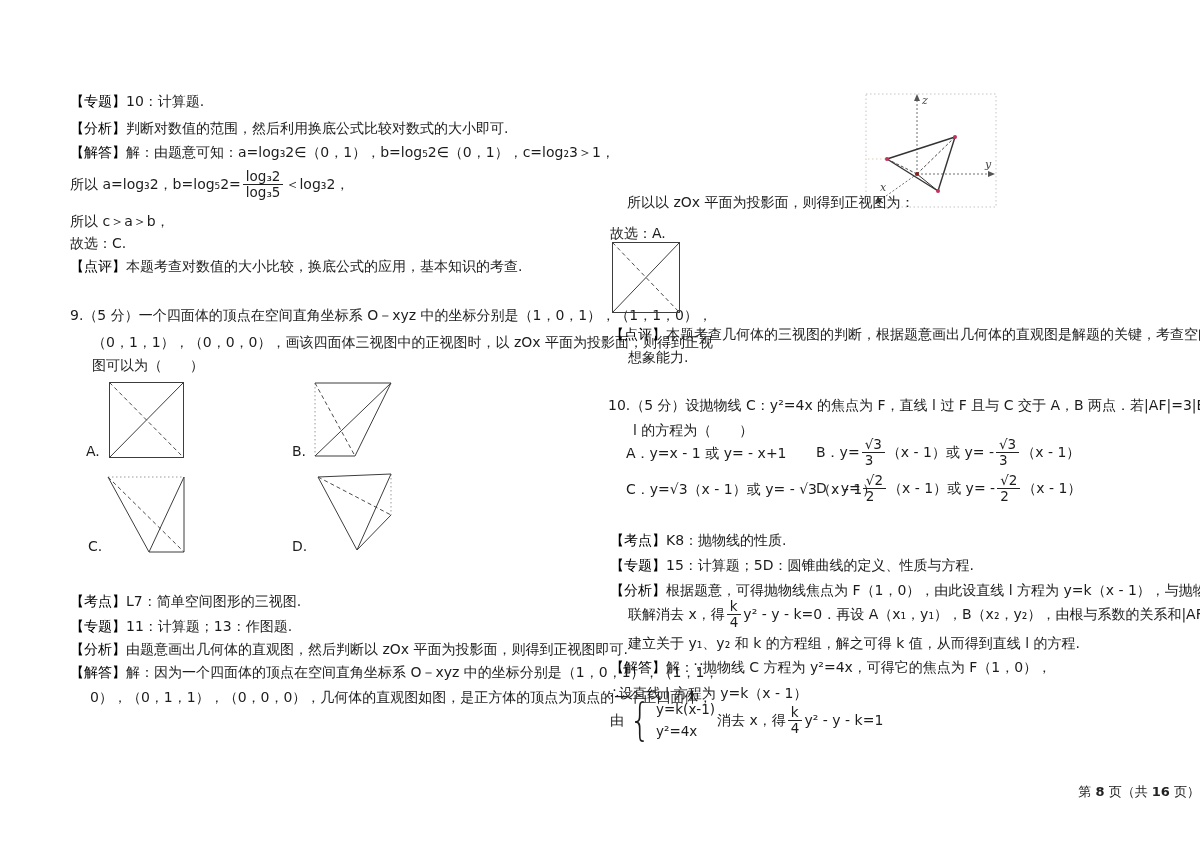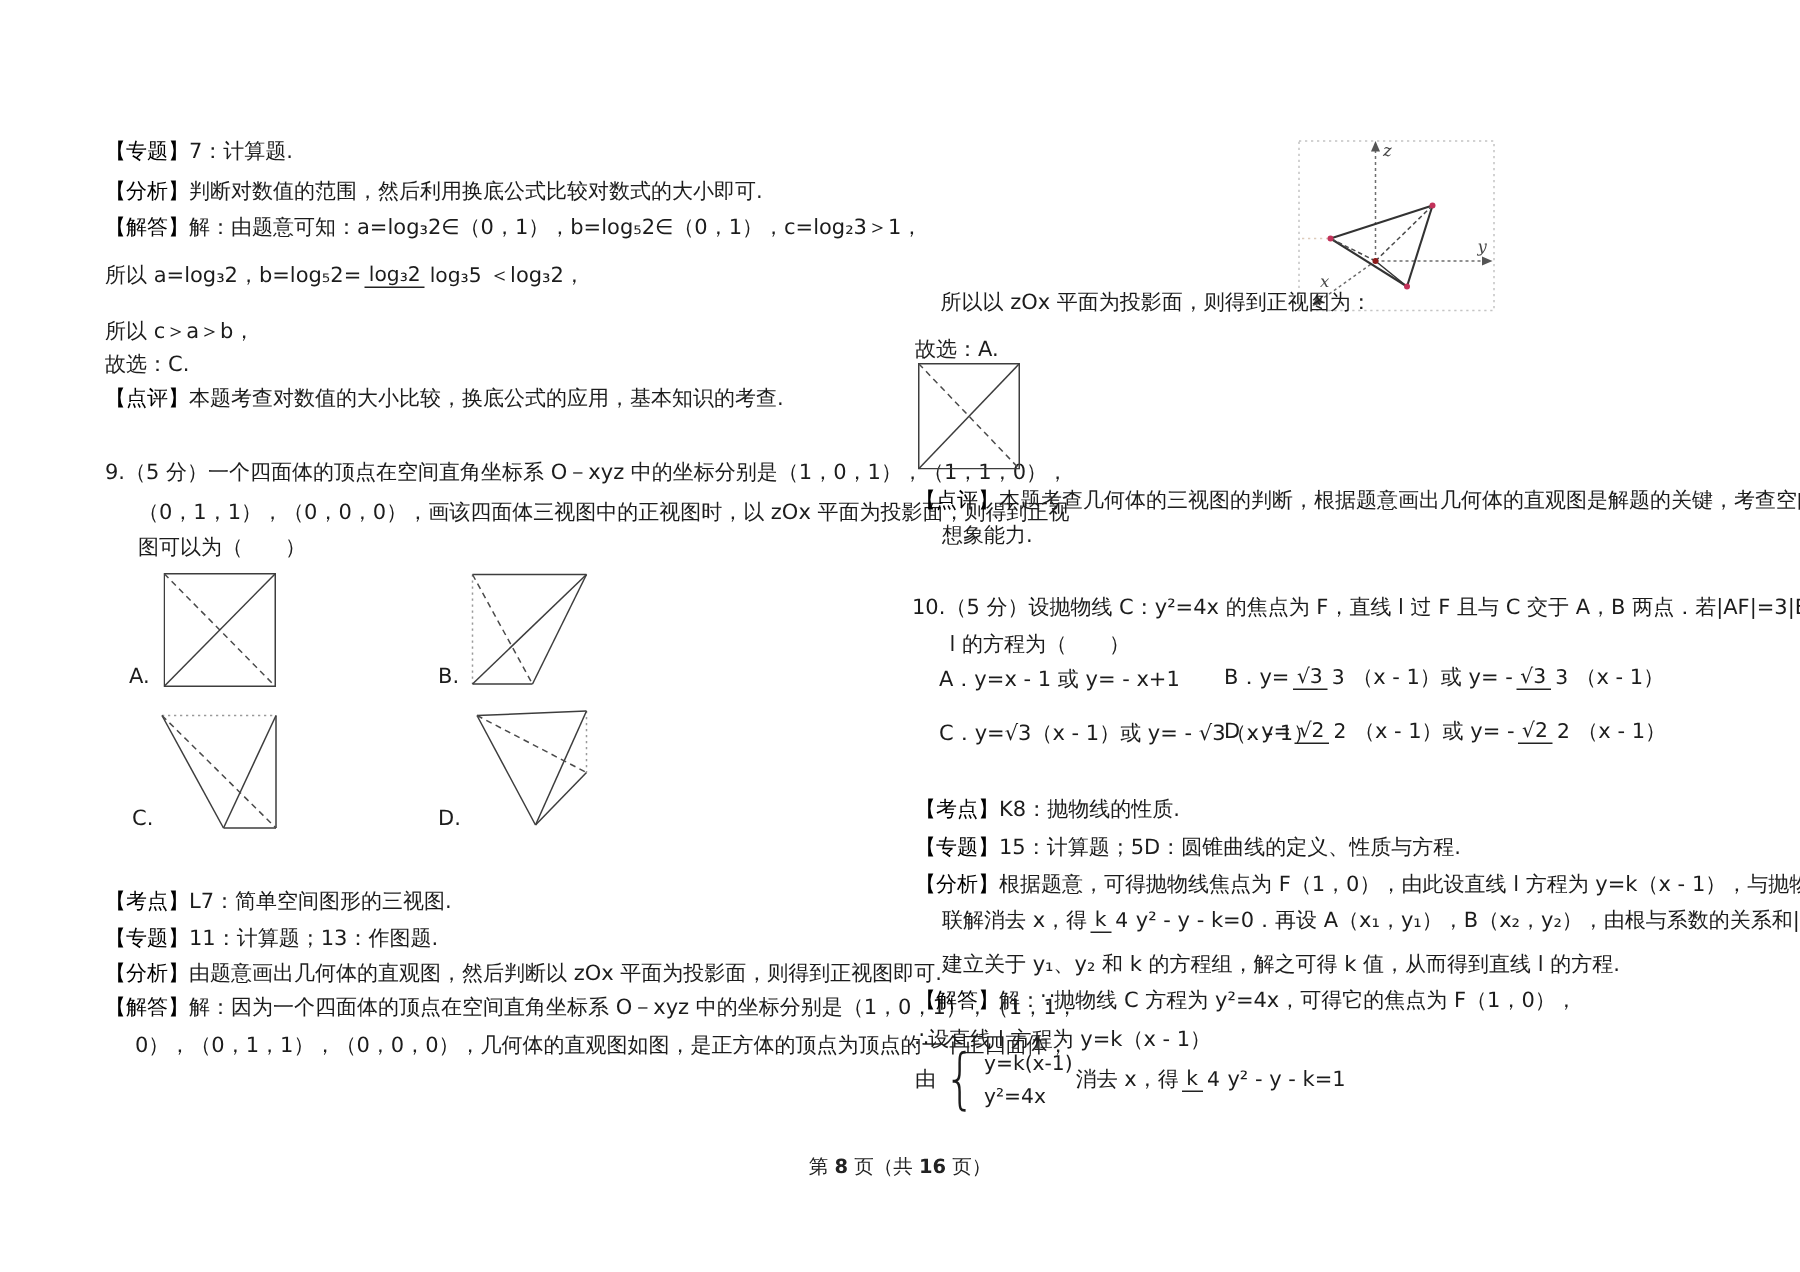--- a/index.html
+++ b/index.html
@@ -4,40 +4,40 @@
 <style>
   html,body{margin:0;padding:0;}
   body{
     width:1200px;height:848px;position:relative;background:#ffffff;
     font-family:"DejaVu Sans","Liberation Sans",sans-serif;
     color:#1c1c1c;font-size:14px;overflow:hidden;
   }
   .ln{position:absolute;white-space:nowrap;line-height:19px;}
   .tag{color:#000000;font-family:Liberation Serif, serif;}
   .mathln{display:flex;align-items:center;}
-  .frac{display:inline-flex;flex-direction:row;align-items:center;vertical-align:middle;margin:0 2px;line-height:1.05;font-size:13.5px;}
+  .frac{display:inline-flex;flex-direction:column;vertical-align:middle;margin:0 2px;line-height:1.05;font-size:13.5px;}
   .frac .fn{display:block;border-bottom:1px solid #222;padding:0 3px;}
   .frac .fd{display:block;padding:0 3px;}
   .cases{display:inline-flex;align-items:center;margin:0 2px;}
   .cases .brace{font-size:44px;font-weight:100;line-height:0.9;margin-right:2px;transform:scaleX(.75);}
   .cases .stack{display:inline-flex;flex-direction:column;gap:3px;font-size:13.5px;}
   .figlabel{position:absolute;font-size:14px;}
   .figure{position:absolute;}
-  .footer{position:absolute;left:0;width:100%;text-align:center;font-size:13px;color:#222;}
+  .footer{position:absolute;left:0;width:100%;text-align:right;font-size:13px;color:#222;margin-top:14px;}
   svg{display:block;}
   .solid{stroke:#3d3d3d;stroke-width:1;fill:none;}
   .dash{stroke:#4a4a4a;stroke-width:1;fill:none;stroke-dasharray:4 3;}
   .dot{stroke:#9a9a9a;stroke-width:1;fill:none;stroke-dasharray:1.5 2.5;}
   .axis{stroke:#6e6e6e;stroke-width:1;fill:none;stroke-dasharray:2 2;}
   .axislab{font-family:"DejaVu Serif","Liberation Serif",serif;font-style:italic;font-size:11px;fill:#444;}
 </style>
 </head>
 <body>
 
-<div class="ln" style="left:70px;top:92px"><span class="tag">【专题】</span><span>7：计算题.</span></div>
+<div class="ln" style="left:70px;top:92px"><span class="tag">【专题】</span><span>10：计算题.</span></div>
 <div class="ln" style="left:70px;top:119px"><span class="tag">【分析】</span><span>判断对数值的范围，然后利用换底公式比较对数式的大小即可.</span></div>
 <div class="ln" style="left:70px;top:143px"><span class="tag">【解答】</span><span>解：由题意可知：a=log₃2∈（0，1），b=log₅2∈（0，1），c=log₂3＞1，</span></div>
 <div class="ln mathln" style="left:70px;top:166px;height:36px">
     <span>所以 a=log₃2，b=log₅2=</span>
     <span class="frac">
       <span class="fn">log₃2</span>
       <span class="fd">log₃5</span>
     </span>
     <span>＜log₃2，</span>
   </div>

